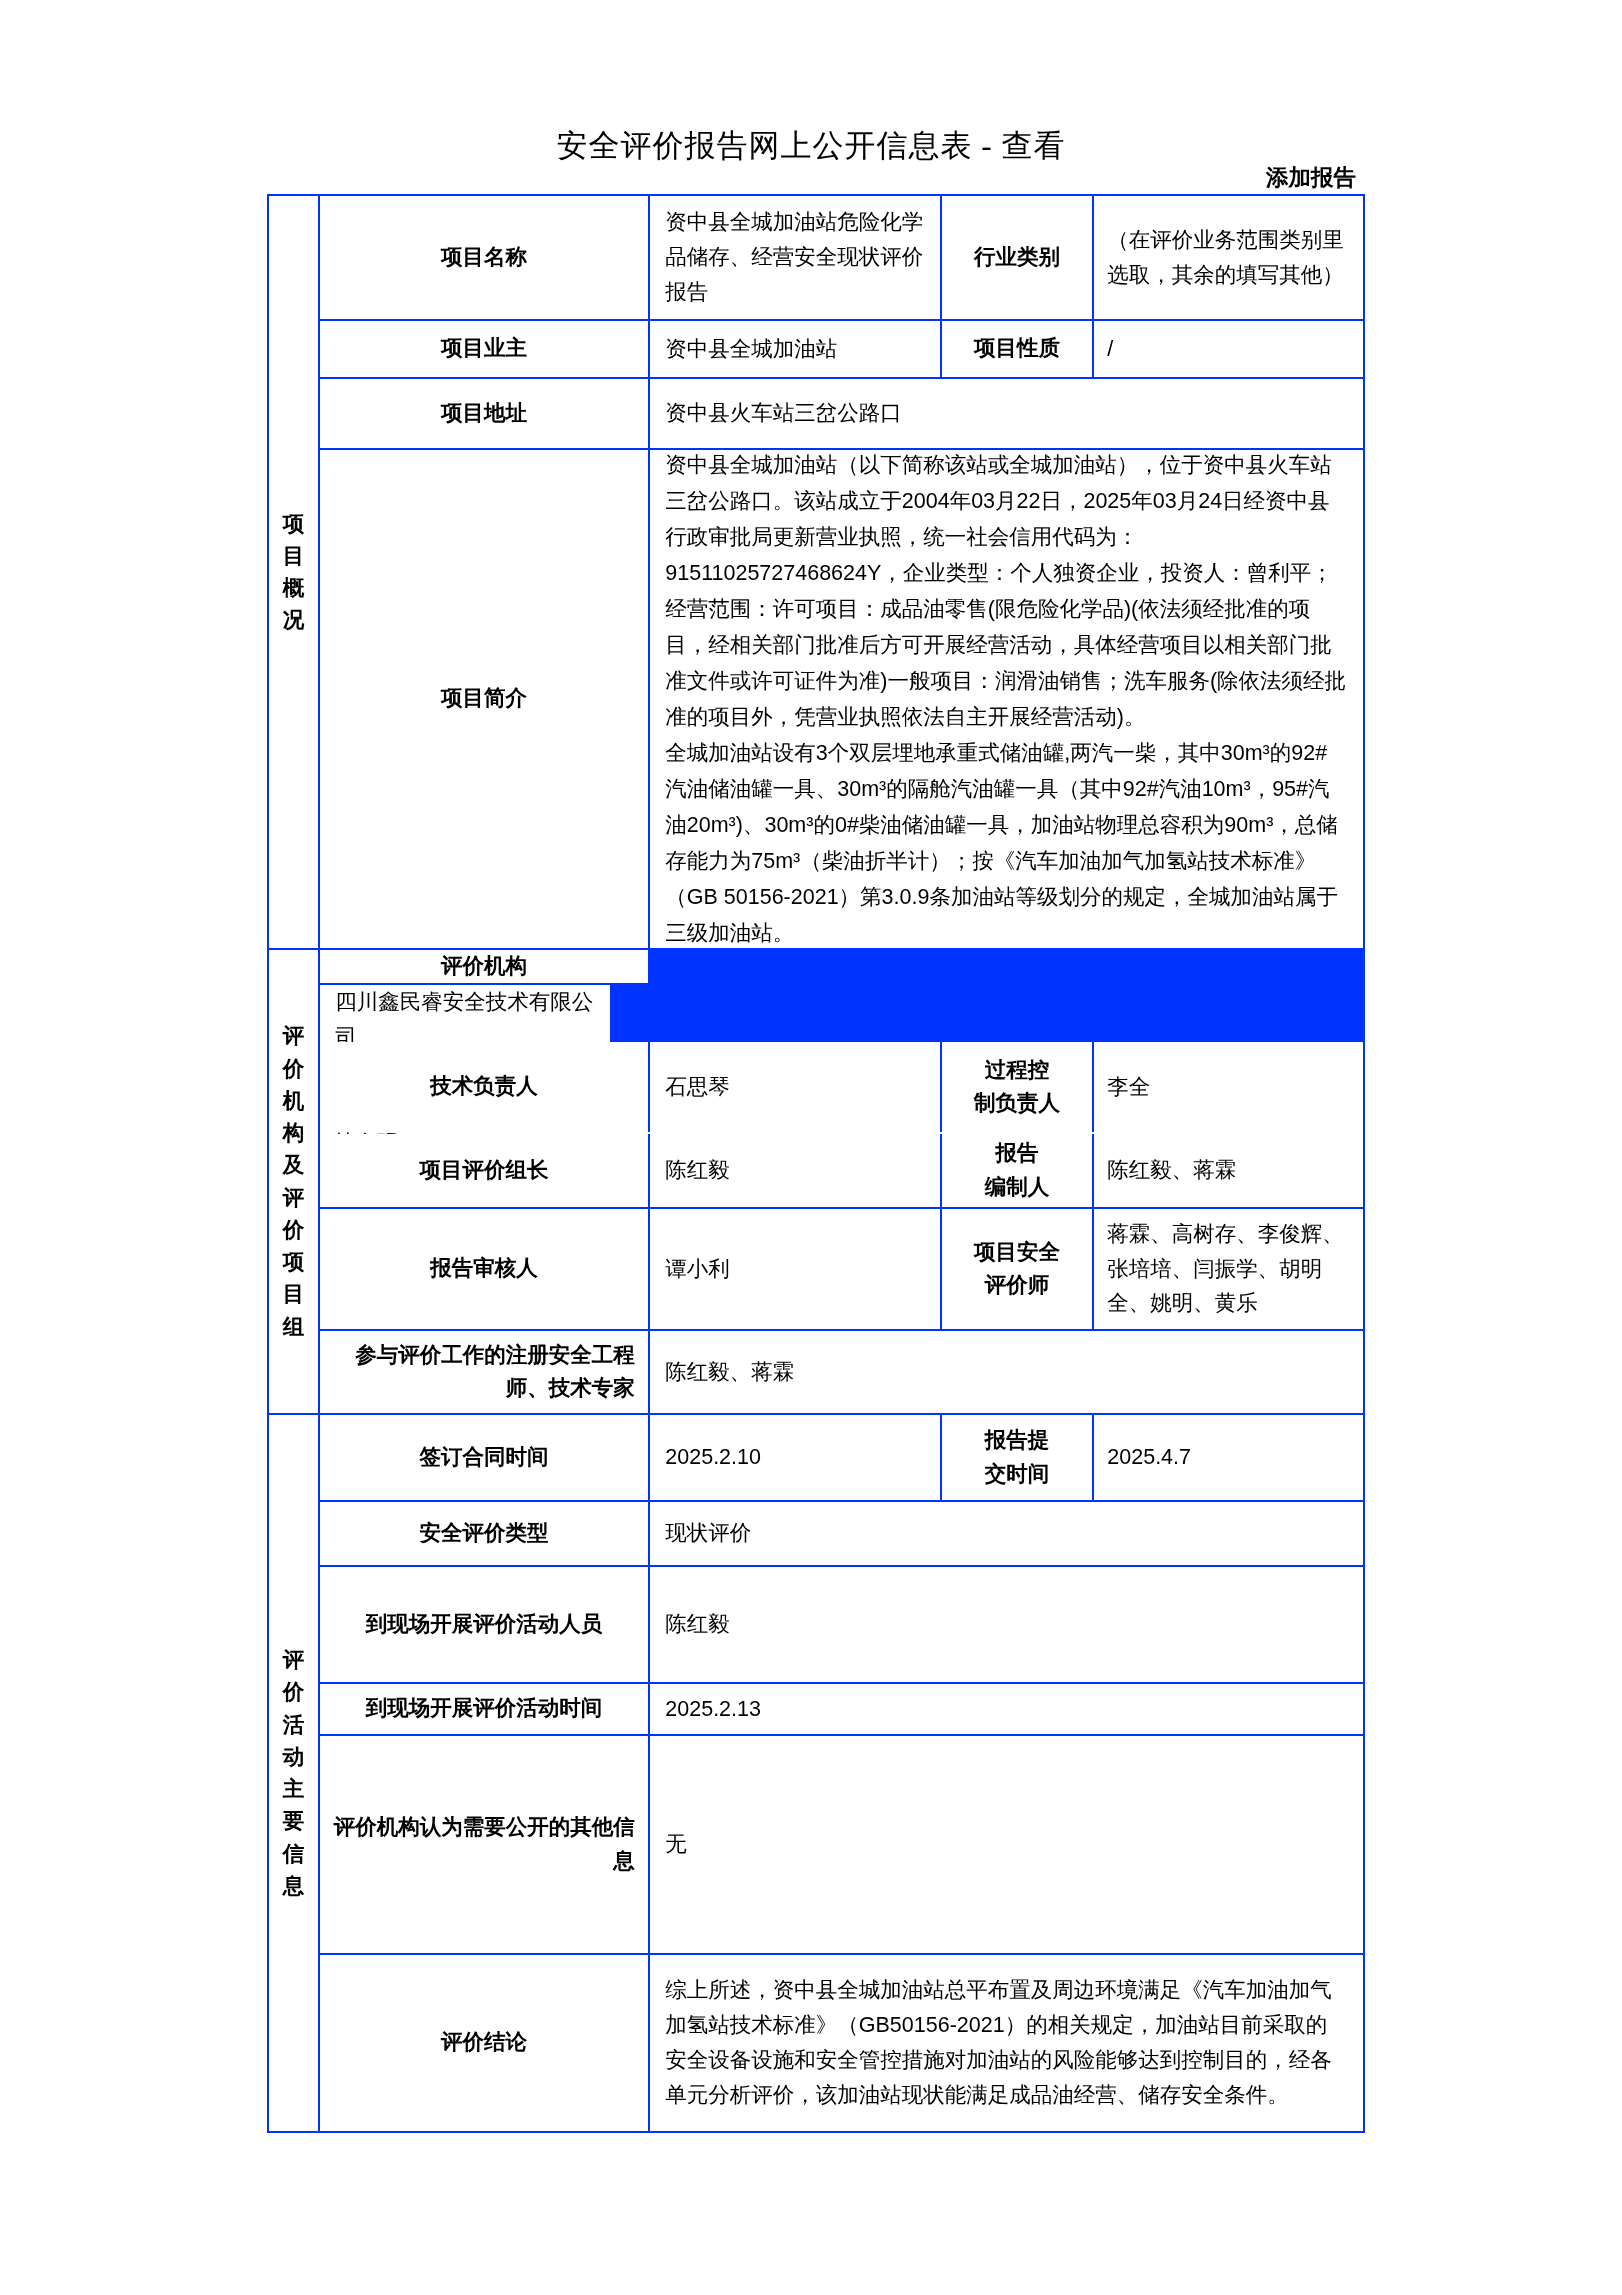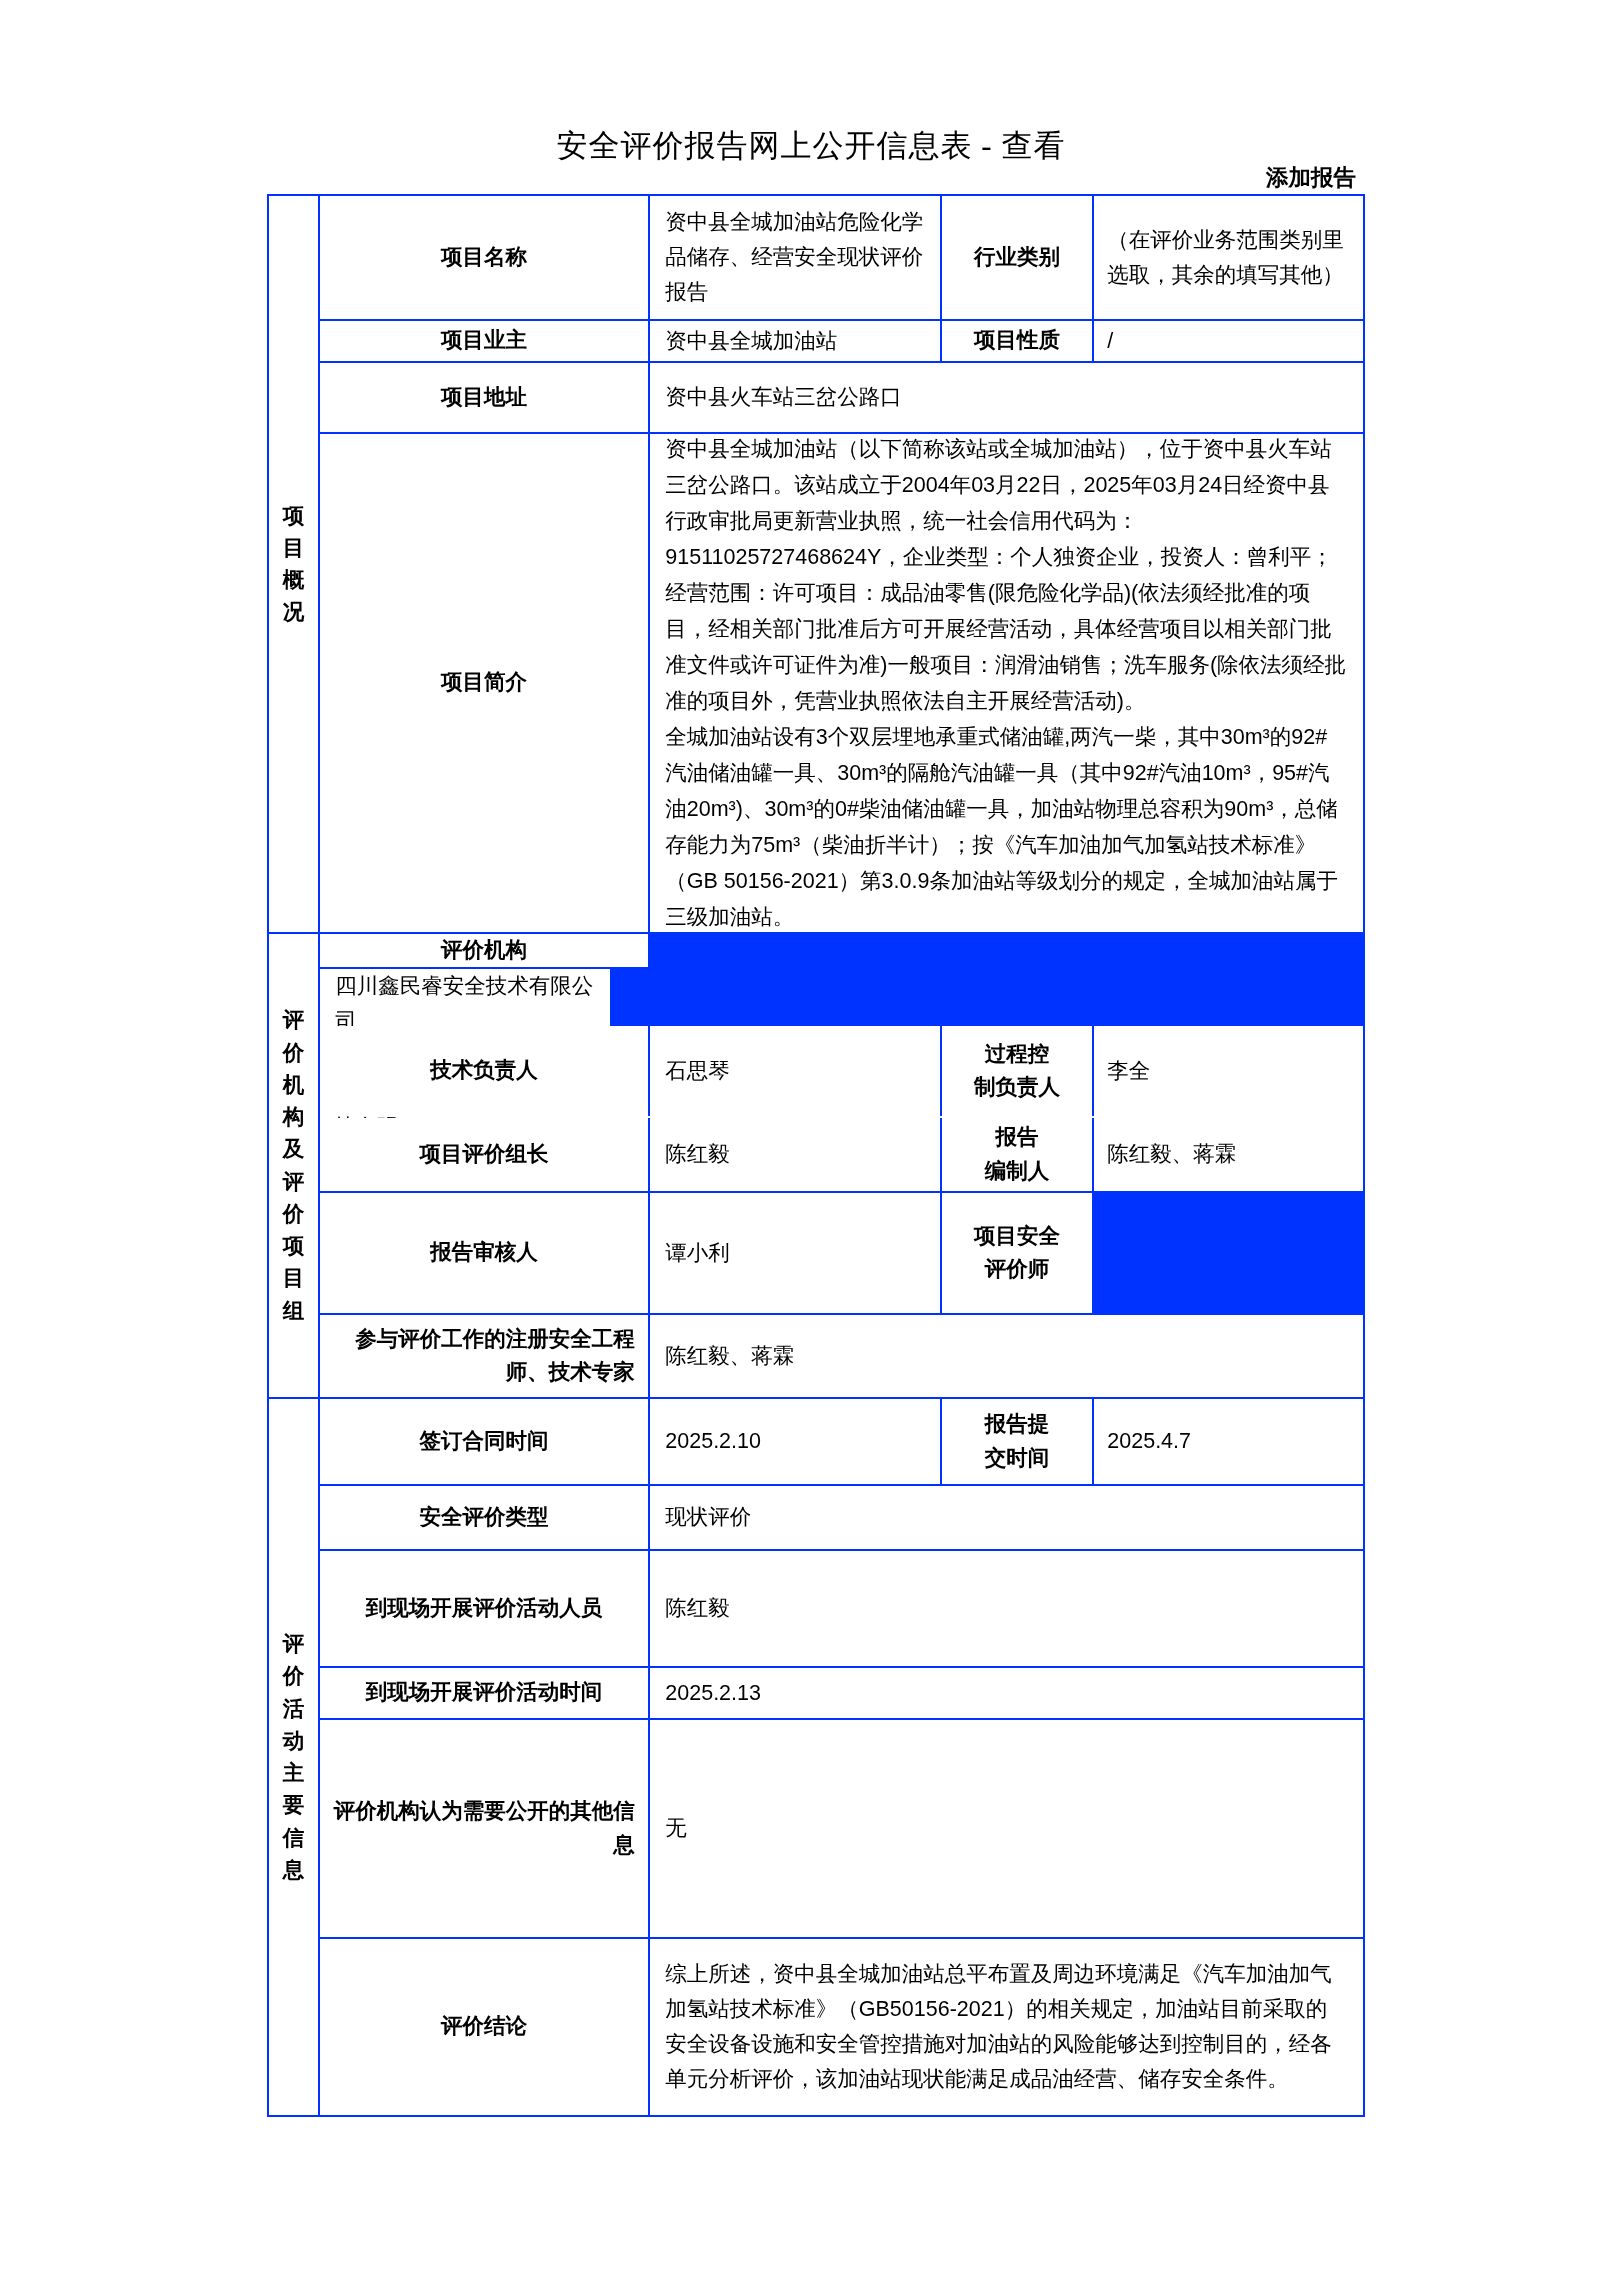--- a/index.html
+++ b/index.html
@@ -64,21 +64,21 @@
     <div class="sidebar">
       <div class="sidebar-text">项目概况</div>
     </div>
     <div class="rows">
       <div class="row" style="height:123px;">
         <div class="c lab">项目名称</div>
         <div class="c val">资中县全城加油站危险化学品储存、经营安全现状评价报告</div>
         <div class="c lab2">行业类别</div>
         <div class="c val2">（在评价业务范围类别里选取，其余的填写其他）</div>
       </div>
-      <div class="row" style="height:40px;">
+      <div class="row" style="height:56px;">
         <div class="c lab">项目业主</div>
         <div class="c val">资中县全城加油站</div>
         <div class="c lab2">项目性质</div>
         <div class="c val2">/</div>
       </div>
       <div class="row" style="height:69px;">
         <div class="c lab">项目地址</div>
         <div class="c valw">资中县火车站三岔公路口</div>
       </div>
       <div class="row" style="height:498px;">
@@ -113,20 +113,21 @@
         <div class="c val">陈红毅</div>
         <div class="c lab2">报告
 编制人</div>
         <div class="c val2">陈红毅、蒋霖</div>
       </div>
       <div class="row" style="height:120px;">
         <div class="c lab">报告审核人</div>
         <div class="c val">谭小利</div>
         <div class="c lab2">项目安全
 评价师</div>
+        <div class="c val2">蒋霖、高树存、李俊辉、张培培、闫振学、胡明全、姚明、黄乐</div>
       </div>
       <div class="row" style="height:82px;">
         <div class="c lab">参与评价工作的注册安全工程师、技术专家</div>
         <div class="c valw">陈红毅、蒋霖</div>
       </div>
     </div>
   </div>
 
   <div class="section">
     <div class="sidebar">

